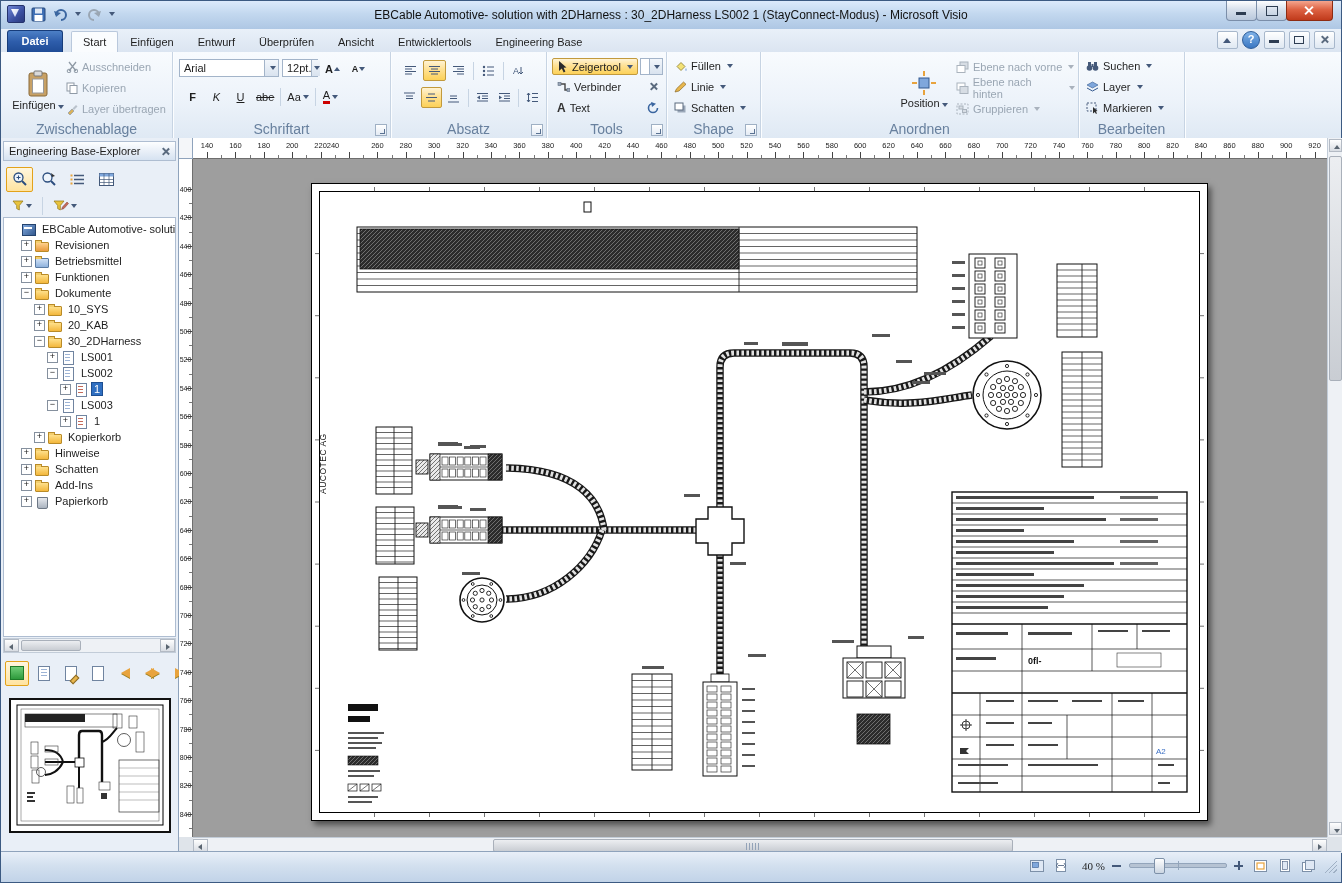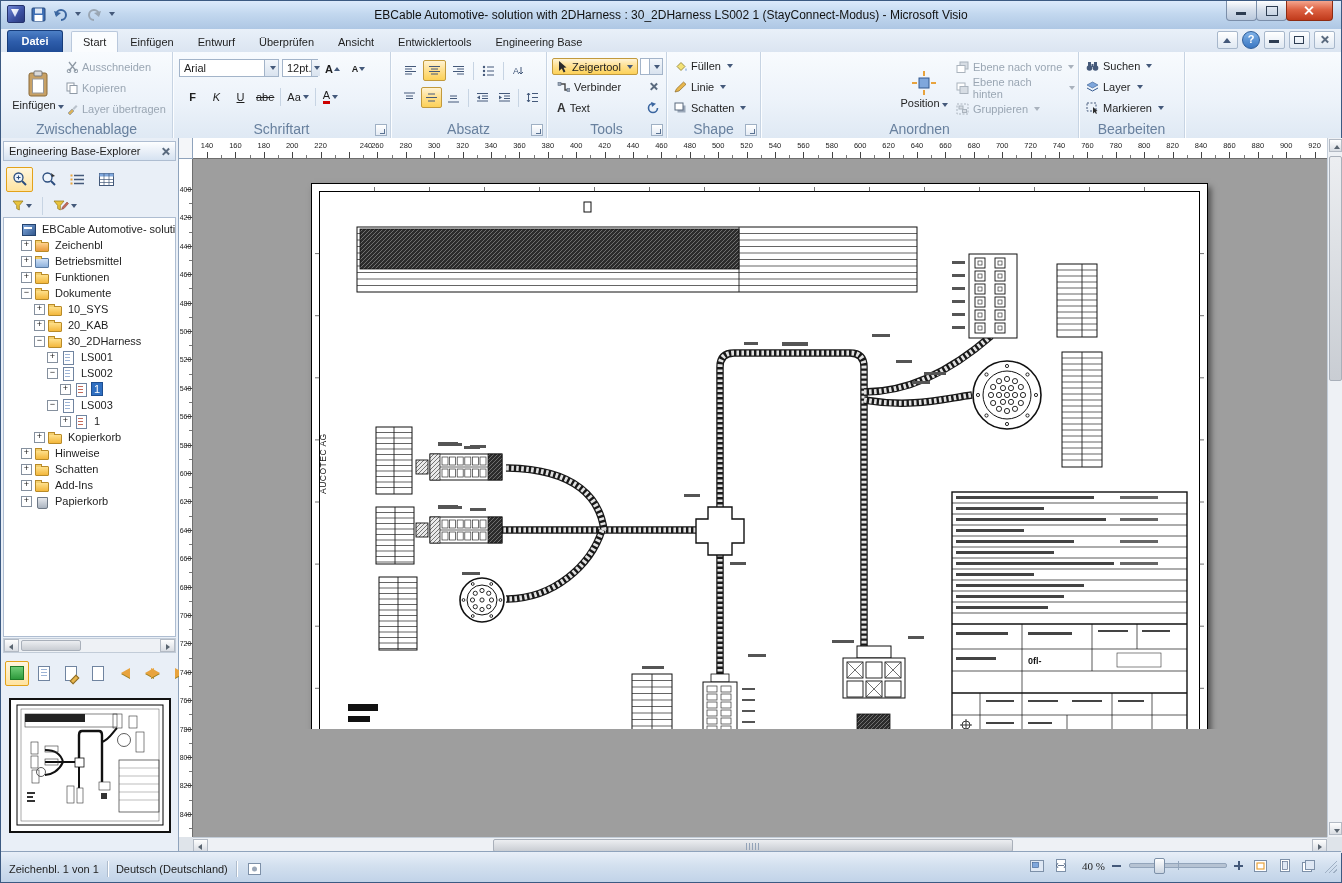--- a/index.html
+++ b/index.html
@@ -111,21 +111,21 @@
   .canvas-area{position:absolute;left:178px;top:137px;width:1164px;height:715px;background:#9e9e9e;}
   .rcorner{position:absolute;left:0;top:0;width:14px;height:21px;background:#f4f6f9;border-right:1px solid #8fa3bc;border-bottom:1px solid #8fa3bc;box-sizing:border-box;}
   .hruler{position:absolute;left:14px;top:0;width:1134px;height:21px;background:#fff;border-bottom:1px solid #6e6e6e;box-sizing:border-box;overflow:hidden;}
   .tick-t{position:absolute;top:3px;transform:translateX(-50%);font-size:7.5px;color:#222;}
   .tick-m{position:absolute;bottom:0;width:1px;height:6px;background:#444;}
   .tick-h{position:absolute;bottom:0;width:1px;height:3px;background:#777;}
   .vruler{position:absolute;left:0;top:21px;width:14px;height:678px;background:#fff;border-right:1px solid #6e6e6e;box-sizing:border-box;overflow:hidden;}
   .vtick-t{position:absolute;left:0;width:13px;text-align:center;font-size:7px;color:#222;transform:translateY(-50%);}
   .vtick-m{position:absolute;right:0;width:6px;height:1px;background:#444;}
   .vtick-h{position:absolute;right:0;width:3px;height:1px;background:#777;}
-  .canvas{position:absolute;left:14px;top:21px;width:1134px;height:570px;overflow:hidden;background:#9e9e9e;}
+  .canvas{position:absolute;left:14px;top:21px;width:1134px;height:678px;overflow:hidden;background:#9e9e9e;}
   .page{position:absolute;left:118px;top:24px;width:895px;height:636px;background:#fff;border:1px solid #000;box-shadow:3px 4px 6px rgba(0,0,0,.5);}
   .vscroll{position:absolute;left:1148px;top:0;width:16px;height:699px;background:#eef1f5;border-left:1px solid #c2ccd8;box-sizing:border-box;}
   .hscroll{position:absolute;left:14px;top:699px;width:1134px;height:16px;background:#eef1f5;border-top:1px solid #c2ccd8;box-sizing:border-box;}
   .hs-corner{position:absolute;left:0;top:699px;width:14px;height:16px;background:#dfe4ea;}
   .vs-corner{position:absolute;left:1148px;top:699px;width:16px;height:16px;background:#dfe4ea;}
   .hthumb{left:300px;top:1px;width:520px;height:13px;}
   .hthumb::after{content:"";position:absolute;left:50%;top:3px;width:13px;height:7px;margin-left:-7px;
     background:repeating-linear-gradient(90deg,#93a3b8 0 1px,transparent 1px 3px);}
   .vthumb{left:1px;top:18px;width:13px;height:225px;}
 
@@ -572,21 +572,21 @@
     </div>
     <div class="tree" id="tree">
         <div class="tree-row" style="padding-left: 4px;">
           <span class="exp hidden"></span>
           <span class="ticon project"></span>
           <span class="tlabel">EBCable Automotive- solution</span>
         </div>
         <div class="tree-row" style="padding-left: 17px;">
           <span class="exp">+</span>
           <span class="ticon folder-r"></span>
-          <span class="tlabel">Zeichenbl</span>
+          <span class="tlabel">Revisionen</span>
         </div>
         <div class="tree-row" style="padding-left: 17px;">
           <span class="exp">+</span>
           <span class="ticon folder-b"></span>
           <span class="tlabel">Betriebsmittel</span>
         </div>
         <div class="tree-row" style="padding-left: 17px;">
           <span class="exp">+</span>
           <span class="ticon folder-f"></span>
           <span class="tlabel">Funktionen</span>
@@ -738,21 +738,21 @@
         <span class="tick-h" style="left: 56.6px;"></span>
         <span class="tick-t" style="left: 70.8px;">180</span>
         <span class="tick-m" style="left: 70.8px;"></span>
         <span class="tick-h" style="left: 85px;"></span>
         <span class="tick-t" style="left: 99.2px;">200</span>
         <span class="tick-m" style="left: 99.2px;"></span>
         <span class="tick-h" style="left: 113.4px;"></span>
         <span class="tick-t" style="left: 127.6px;">220</span>
         <span class="tick-m" style="left: 127.6px;"></span>
         <span class="tick-h" style="left: 141.8px;"></span>
-        <span class="tick-t" style="left: 173px;">240</span>
+        <span class="tick-t" style="left: 140px;">240</span>
         <span class="tick-m" style="left: 156px;"></span>
         <span class="tick-h" style="left: 170.2px;"></span>
         <span class="tick-t" style="left: 184.4px;">260</span>
         <span class="tick-m" style="left: 184.4px;"></span>
         <span class="tick-h" style="left: 198.6px;"></span>
         <span class="tick-t" style="left: 212.8px;">280</span>
         <span class="tick-m" style="left: 212.8px;"></span>
         <span class="tick-h" style="left: 227px;"></span>
         <span class="tick-t" style="left: 241.2px;">300</span>
         <span class="tick-m" style="left: 241.2px;"></span>
@@ -1415,32 +1415,20 @@
       <span class="sbthumb hthumb"></span>
       <span class="sbarrow r" style="top:1px;">
           <span class="tri-r"></span>
         </span>
     </div>
     <div class="hs-corner"></div>
     <div class="vs-corner"></div>
   </div>
 
   <div class="statusbar">
-    <div class="sleft">
-      <span>Zeichenbl. 1 von 1</span>
-      <span class="ssep"></span>
-      <span>Deutsch (Deutschland)</span>
-      <span class="ssep"></span>
-      <span class="sicon">
-        <svg width="13" height="12">
-            <rect x="0.5" y="0.5" width="12" height="11" fill="#fff" stroke="#7d90a8"></rect>
-            <circle cx="6.5" cy="6" r="2.5" fill="#9aa7b8"></circle>
-          </svg>
-      </span>
-    </div>
     <div class="sright">
       <span class="sicon">
         <svg width="14" height="12">
             <rect x="0.5" y="0.5" width="13" height="11" fill="#dfe8f4" stroke="#7d90a8"></rect>
             <rect x="2.5" y="2.5" width="6" height="5" fill="#7fa7dc" stroke="#33598f" stroke-width="0.6"></rect>
           </svg>
       </span>
       <span class="sicon">
         <svg width="12" height="13">
             <rect x="1.5" y="0.5" width="9" height="12" fill="#fff" stroke="#7d90a8"></rect>

